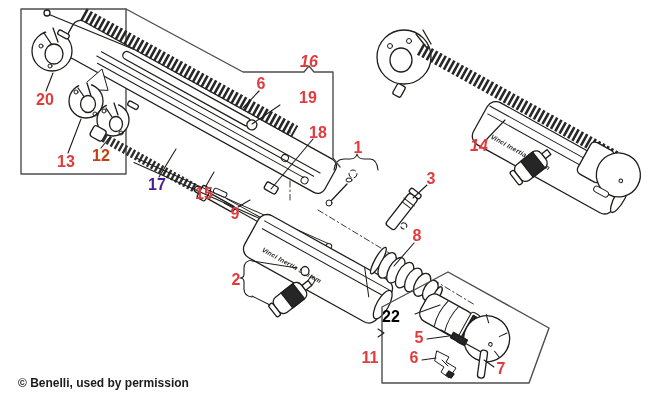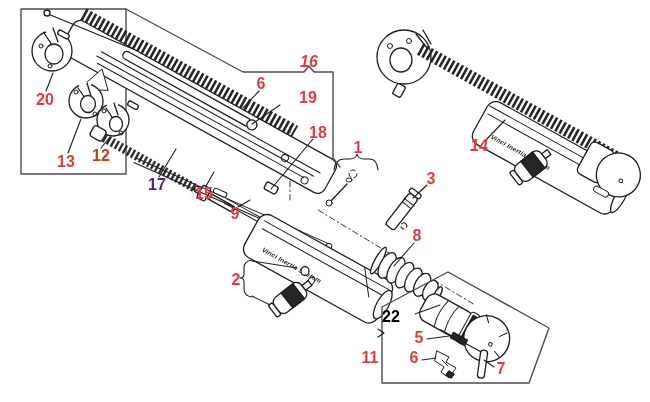--- a/index.html
+++ b/index.html
@@ -267,14 +267,15 @@
       <div class="part-label" style="left: 479px; top: 146px; color: rgb(226, 59, 62); font-style: italic;">14</div>
       <div class="part-label" style="left: 204px; top: 194px; color: rgb(226, 59, 62); text-align: center;">15</div>
       <div class="part-label" style="left: 309px; top: 62px; color: rgb(226, 59, 62); font-style: italic;">16</div>
       <div class="part-label" style="left: 157px; top: 185px; color: #4c1d95;">17</div>
       <div class="part-label" style="left: 318px; top: 133px; color: rgb(226, 59, 62);">18</div>
       <div class="part-label" style="left: 284px; top: 98px; color: rgb(226, 59, 62); margin-left: 24px;">19</div>
       <div class="part-label" style="left: 45px; top: 100px; color: rgb(226, 59, 62);">20</div>
       <div class="part-label" style="left: 391px; top: 317px; color: #000000;">22</div>
     </div>
 
+<div id="caption">© Benelli, used by permission</div>
 
 </div>
 
 </body></html>

